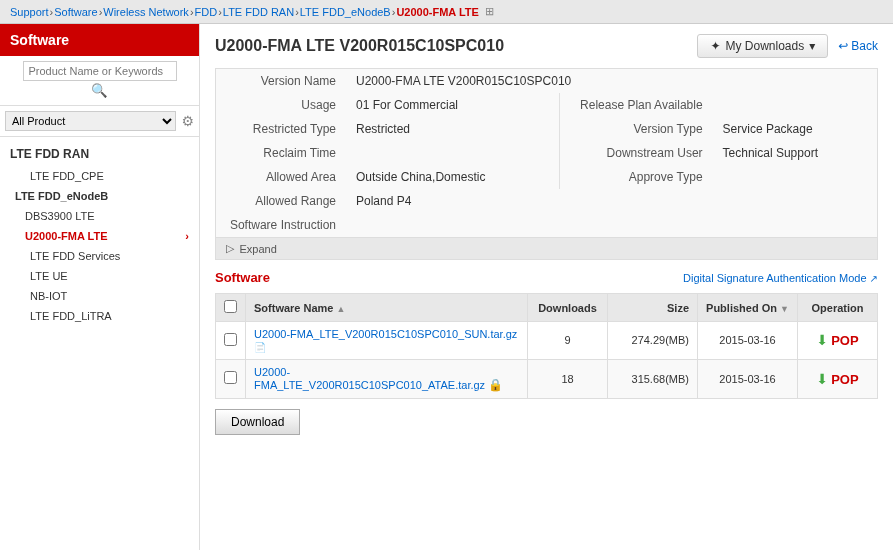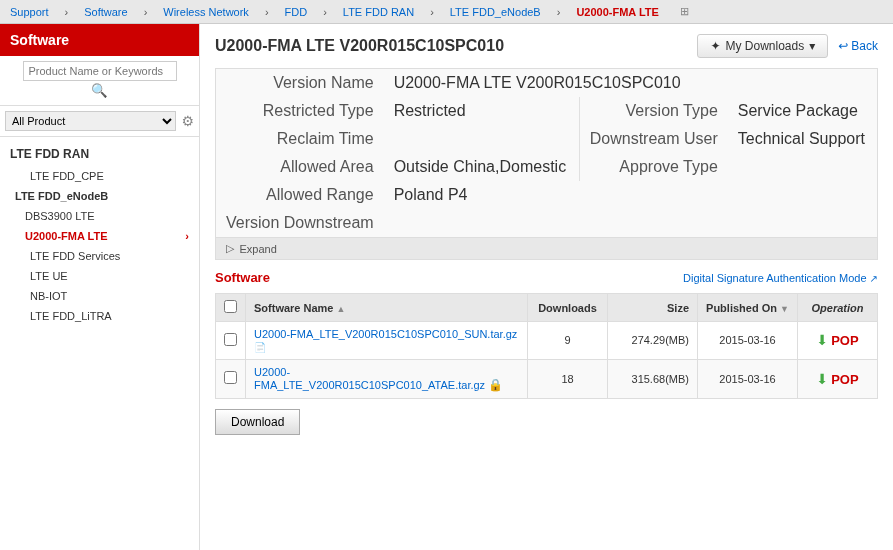--- a/index.html
+++ b/index.html
@@ -1,19 +1,19 @@
 <!DOCTYPE html>
 <html><head>
   <meta charset="utf-8">
   <style>
     * { margin: 0; padding: 0; box-sizing: border-box; }
     body { font-family: Arial, sans-serif; font-size: 12px; color: #333; background: #fff; width: 893px; height: 550px; overflow: hidden; }
 
     
-    .breadcrumb { background: #e8e8e8; padding: 5px 10px; font-size: 11px; color: #555; border-bottom: 1px solid #ccc; display: flex; align-items: center; gap: 16px; }
+    .breadcrumb { background: #e8e8e8; padding: 5px 10px; font-size: 11px; color: #555; border-bottom: 1px solid #ccc; display: flex; align-items: center; gap: 1px; }
     .breadcrumb a { color: #0066cc; text-decoration: none; }
     .breadcrumb span { color: #555; }
     .breadcrumb .current { color: #cc0000; font-weight: bold; }
     .breadcrumb .copy-icon { margin-left: 5px; color: #888; }
 
     
     .main-layout { display: flex; height: calc(550px - 24px); }
 
     
     .sidebar { width: 200px; border-right: 1px solid #ddd; background: #fff; flex-shrink: 0; overflow-y: auto; }
@@ -41,21 +41,21 @@
     
     .page-title-bar { display: flex; align-items: center; justify-content: space-between; margin-bottom: 10px; }
     .page-title { font-size: 16px; font-weight: bold; color: #333; }
     .title-actions { display: flex; align-items: center; gap: 10px; }
     .btn-favorites { background: linear-gradient(to bottom, #fff, #e8e8e8); border: 1px solid #ccc; padding: 4px 12px; border-radius: 3px; cursor: pointer; font-size: 12px; display: flex; align-items: center; gap: 5px; color: #333; }
     .btn-back { background: none; border: none; color: #0066cc; cursor: pointer; font-size: 12px; display: flex; align-items: center; gap: 3px; }
 
     
     .info-table { border: 1px solid #ddd; background: #f9f9f9; margin-bottom: 10px; }
     .info-table table { width: 100%; border-collapse: collapse; }
-    .info-table td { padding: 5px 10px; font-size: 16px; vertical-align: top; margin-top: 20px; }
+    .info-table td { padding: 5px 10px; font-size: 12px; vertical-align: top; margin-top: 20px; }
     .info-table .label { color: #555; text-align: right; width: 130px; white-space: nowrap; }
     .info-table .value { color: #333; }
     .info-right { border-left: 1px solid #e0e0e0; }
 
     .expand-bar { background: #e8e8e8; border-top: 1px solid #ddd; padding: 4px 10px; display: flex; align-items: center; gap: 5px; cursor: pointer; font-size: 11px; color: #555; }
 
     
     .software-section { }
     .software-header { display: flex; align-items: center; justify-content: space-between; margin-bottom: 8px; }
     .software-title { color: #cc0000; font-size: 13px; font-weight: bold; }
@@ -150,20 +150,26 @@
     </div>
 
     <div class="info-table">
       <table>
         <tbody>
             <tr>
           <td class="label">Version Name</td>
           <td class="value" colspan="3">U2000-FMA LTE V200R015C10SPC010</td>
         </tr>
         <tr>
+          <td class="label">Usage</td>
+          <td class="value">01 For Commercial</td>
+          <td class="label info-right" style="text-align:right; padding-left:20px;">Release Plan Available</td>
+          <td class="value"></td>
+        </tr>
+        <tr>
           <td class="label">Restricted Type</td>
           <td class="value">Restricted</td>
           <td class="label info-right" style="text-align:right;">Version Type</td>
           <td class="value">Service Package</td>
         </tr>
         <tr>
           <td class="label">Reclaim Time</td>
           <td class="value"></td>
           <td class="label info-right" style="text-align:right;">Downstream User</td>
           <td class="value">Technical Support</td>
@@ -172,21 +178,21 @@
           <td class="label">Allowed Area</td>
           <td class="value">Outside China,Domestic</td>
           <td class="label info-right" style="text-align:right;">Approve Type</td>
           <td class="value"></td>
         </tr>
         <tr>
           <td class="label">Allowed Range</td>
           <td class="value" colspan="3">Poland P4</td>
         </tr>
         <tr>
-          <td class="label">Version Downstream</td>
+          <td class="label">Software Instruction</td>
           <td class="value" colspan="3"></td>
         </tr>
       </tbody>
         </table>
       <div class="expand-bar">
         <span>▷</span>
         <span>Expand</span>
       </div>
     </div>
 
@@ -210,21 +216,21 @@
             <th class="center" style="width:80px;">
               <span>Downloads</span>
             </th>
             <th class="right" style="width:90px;">
               <span>Size</span>
             </th>
             <th class="center" style="width:100px;">
               <span>Published On</span>
               <span class="sort-indicator">▼</span>
             </th>
-            <th class="center" style="width:80px;font-style:italic;">
+            <th class="center" style="width:80px;">
               <span>Operation</span>
             </th>
           </tr>
         </thead>
         <tbody>
           <tr>
             <td class="center">
               <input type="checkbox" class="checkbox" style="">
             </td>
             <td>

